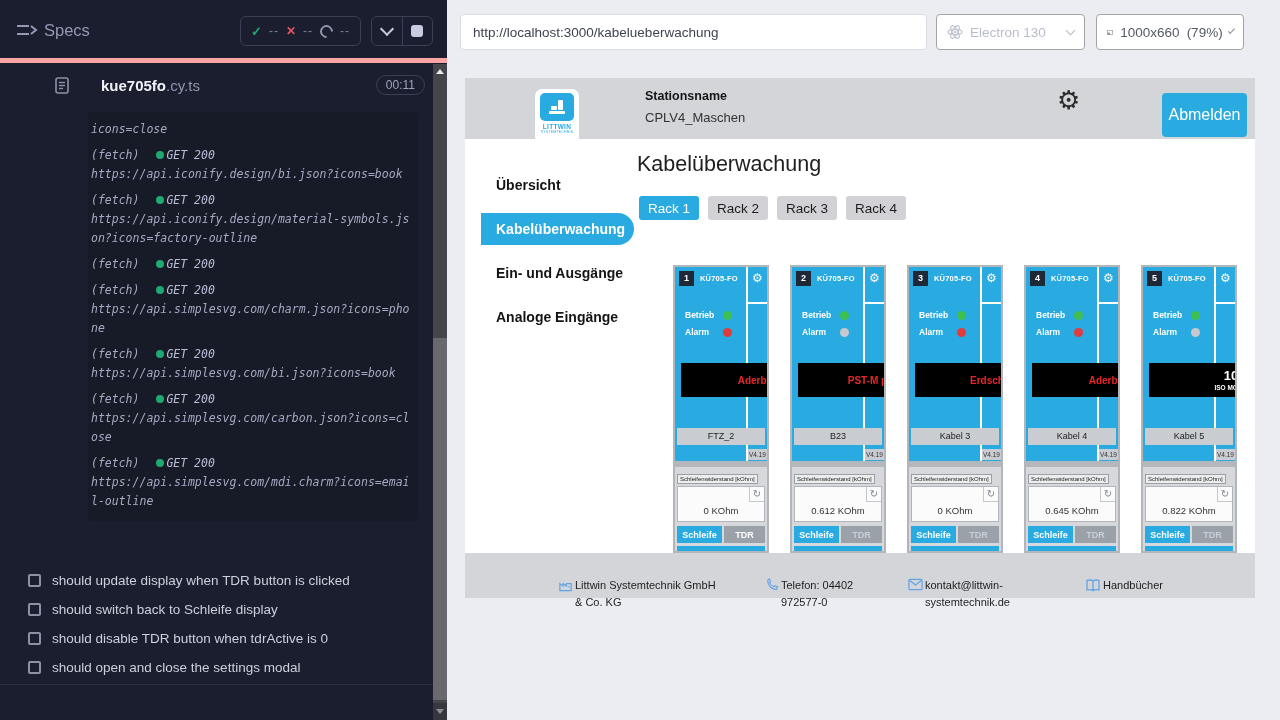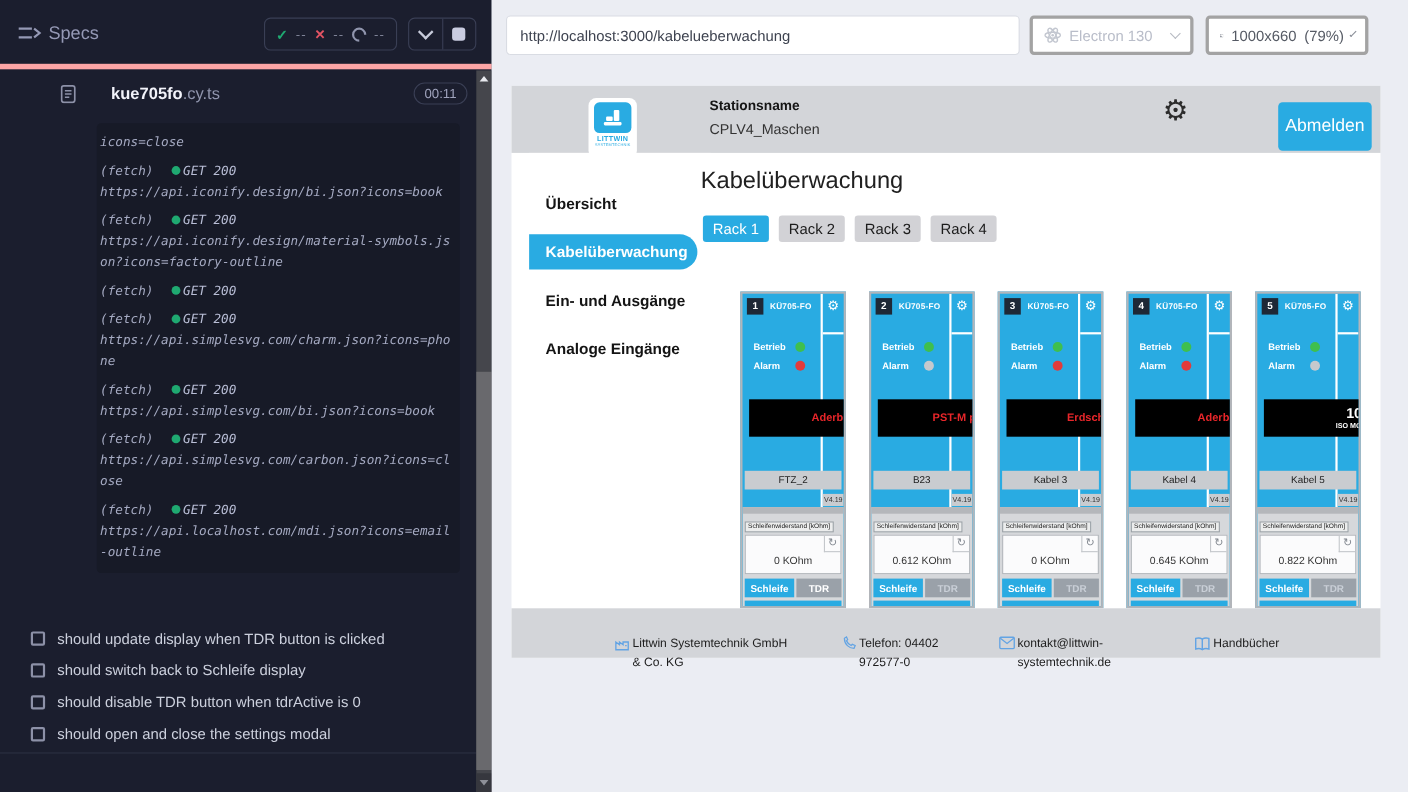--- a/index.html
+++ b/index.html
@@ -38,21 +38,21 @@
   .tests-divider{position:absolute;top:684px;left:0;width:433px;border-top:1px solid #2c3042;}
   .scrollbar{position:absolute;left:433px;top:64px;width:14px;height:656px;background:#45464c;}
   .sb-up{position:absolute;top:5px;left:3px;width:0;height:0;border-left:4px solid transparent;border-right:4px solid transparent;border-bottom:5px solid #e8e9ee;}
   .sb-thumb{position:absolute;top:274px;left:0;width:14px;height:362px;background:#69696d;}
   .sb-down-cell{position:absolute;bottom:0;left:0;width:14px;height:17px;background:#36373e;}
   .sb-down{position:absolute;top:6px;left:3px;width:0;height:0;border-left:4px solid transparent;border-right:4px solid transparent;border-top:5px solid #8e9098;}
   
   .right{position:absolute;left:447px;top:0;width:833px;height:720px;background:#ebedf3;}
   .url-input{position:absolute;left:13px;top:14px;width:467px;height:36px;background:#fff;border:1px solid #d9dce3;border-radius:4px;
              font-family:"Liberation Sans",sans-serif;font-size:13.5px;color:#3e4350;padding:0 12px;box-sizing:border-box;outline:none;}
-  .selectbox{position:absolute;top:14px;height:36px;background:#fff;border:3px solid #a3a3a3;border-radius:4px;
+  .selectbox{position:absolute;top:14px;height:36px;background:#fff;border:1px solid #a3a3a3;border-radius:4px;
              display:flex;align-items:center;gap:7px;padding:0 10px;box-sizing:border-box;font-size:13.5px;}
   .browser-select{left:489px;width:149px;color:#b9bdc9;}
   .viewport-select{left:649px;width:148px;color:#555a64;}
   .sel-chev{width:6px;height:6px;border-right:1.5px solid #b6bac2;border-bottom:1.5px solid #b6bac2;transform:rotate(45deg);margin:-3px 0 0 auto;}
   .sel-chev.dark{border-color:#8a8f98;}
   
   .app{position:absolute;left:18px;top:78px;width:790px;height:520px;background:#fff;}
   .app-header{position:absolute;top:0;left:0;right:0;height:61px;background:#d3d5d9;}
   .logo{position:absolute;left:70px;top:11px;width:44px;height:55px;background:#fff;border-radius:7px;z-index:6;text-align:center;}
   .logo-box{margin:4px auto 2px;width:34px;height:28px;background:#29abe2;border-radius:5px;display:flex;align-items:center;justify-content:center;}
@@ -182,21 +182,21 @@
         <div class="log-entry">
     <div><span class="log-method">(fetch)  </span><span class="log-dot"></span><span class="log-status">GET 200</span></div>
     <div class="log-url">https://api.simplesvg.com/bi.json?icons=book</div>
   </div>
         <div class="log-entry">
     <div><span class="log-method">(fetch)  </span><span class="log-dot"></span><span class="log-status">GET 200</span></div>
     <div class="log-url">https://api.simplesvg.com/carbon.json?icons=close</div>
   </div>
         <div class="log-entry">
     <div><span class="log-method">(fetch)  </span><span class="log-dot"></span><span class="log-status">GET 200</span></div>
-    <div class="log-url">https://api.localhost.com/mdi.json?icons=email-outline</div>
+    <div class="log-url">https://api.simplesvg.com/mdi.charm?icons=email-outline</div>
   </div>
       </div>
   </div>
 
   <ul class="tests" id="test-list">
       <li class="test-item">
     <span class="test-box"></span>
     <span class="test-title">should update display when TDR button is clicked</span>
   </li>
       <li class="test-item">

